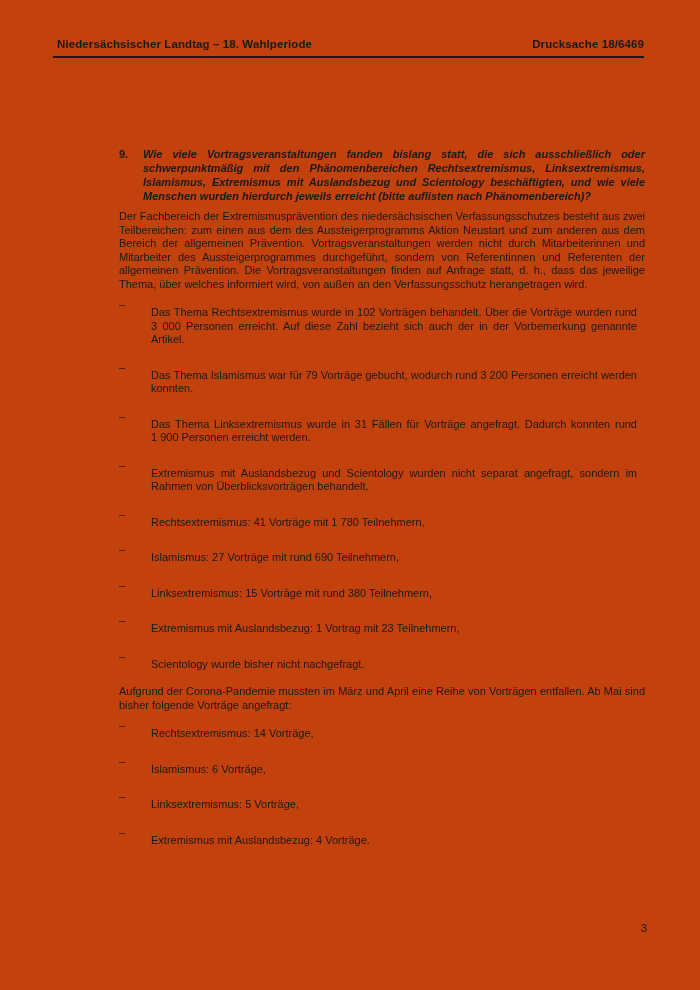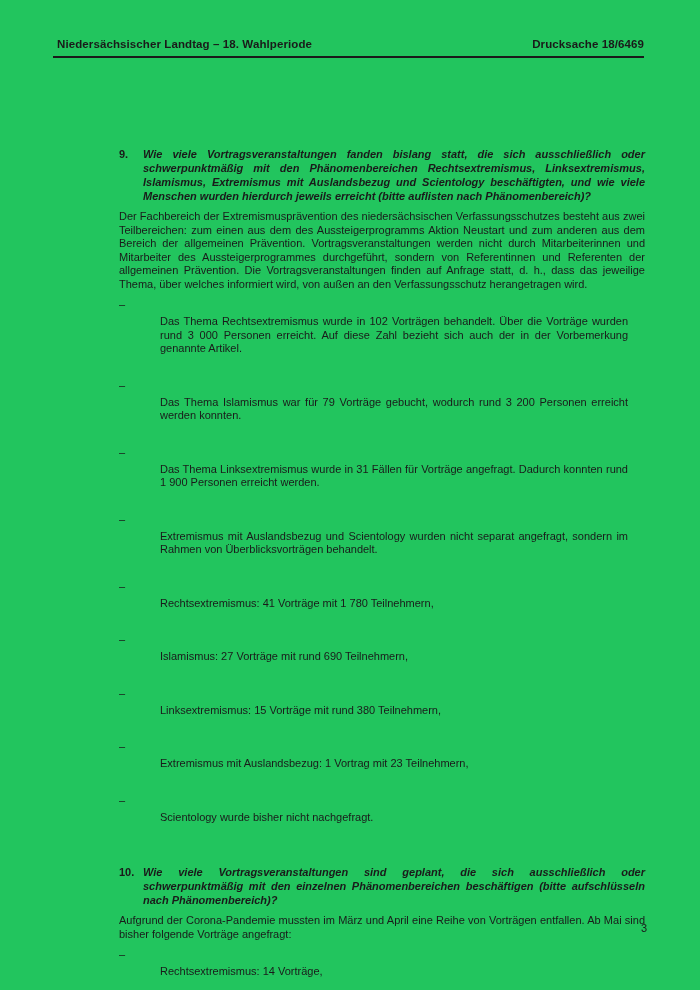--- a/index.html
+++ b/index.html
@@ -1,20 +1,20 @@
 <!DOCTYPE html>
 <html lang="de"><head>
 <meta charset="utf-8">
 <style>
   html, body { margin: 0; padding: 0; background: #ffffff; }
   .page {
     position: relative;
     width: 700px;
     height: 990px;
-    background: #22c55e;
+    background: #c2410c;
     font-family: "Liberation Sans", sans-serif;
     color: #1a1a1a;
     overflow: hidden;
   }
   .doc-header {
     position: absolute;
     top: 38px;
     left: 57px;
     right: 56px;
     display: flex;
@@ -44,21 +44,21 @@
     display: flex;
     font-weight: bold;
     line-height: 14px;
     margin: 0 0 7px 0;
   }
   .qnum { flex: 0 0 24px; }
   .qtext { margin: 0; flex: 1; text-align: justify; font-style: italic; }
   .para { margin: 0 0 7px 0; }
   .list-item { display: flex; margin: 0 0 6px 0; }
   .list-item .dash { flex: 0 0 24px; }
-  .list-item .li-text { margin: 17px; flex: 1; text-align: justify; }
+  .list-item .li-text { margin: 8px; flex: 1; text-align: justify; }
   .section-gap { margin-top: 24px; }
   .page-number {
     position: absolute;
     top: 922px;
     right: 53px;
     font-size: 11px;
   }
 </style>
 </head>
 <body>
@@ -113,24 +113,20 @@
     </div>
     <div class="list-item">
       <span class="dash">–</span>
       <p class="li-text">Extremismus mit Auslandsbezug: 1 Vortrag mit 23 Teilnehmern,</p>
     </div>
     <div class="list-item">
       <span class="dash">–</span>
       <p class="li-text">Scientology wurde bisher nicht nachgefragt.</p>
     </div>
 
-    <div class="question section-gap">
-      <span class="qnum">10.</span>
-      <p class="qtext">Wie viele Vortragsveranstaltungen sind geplant, die sich ausschließlich oder schwerpunktmäßig mit den einzelnen Phänomenbereichen beschäftigen (bitte aufschlüsseln nach Phänomenbereich)?</p>
-    </div>
 
     <p class="para">Aufgrund der Corona-Pandemie mussten im März und April eine Reihe von Vorträgen entfallen. Ab Mai sind bisher folgende Vorträge angefragt:</p>
 
     <div class="list-item">
       <span class="dash">–</span>
       <p class="li-text">Rechtsextremismus: 14 Vorträge,</p>
     </div>
     <div class="list-item">
       <span class="dash">–</span>
       <p class="li-text">Islamismus: 6 Vorträge,</p>

